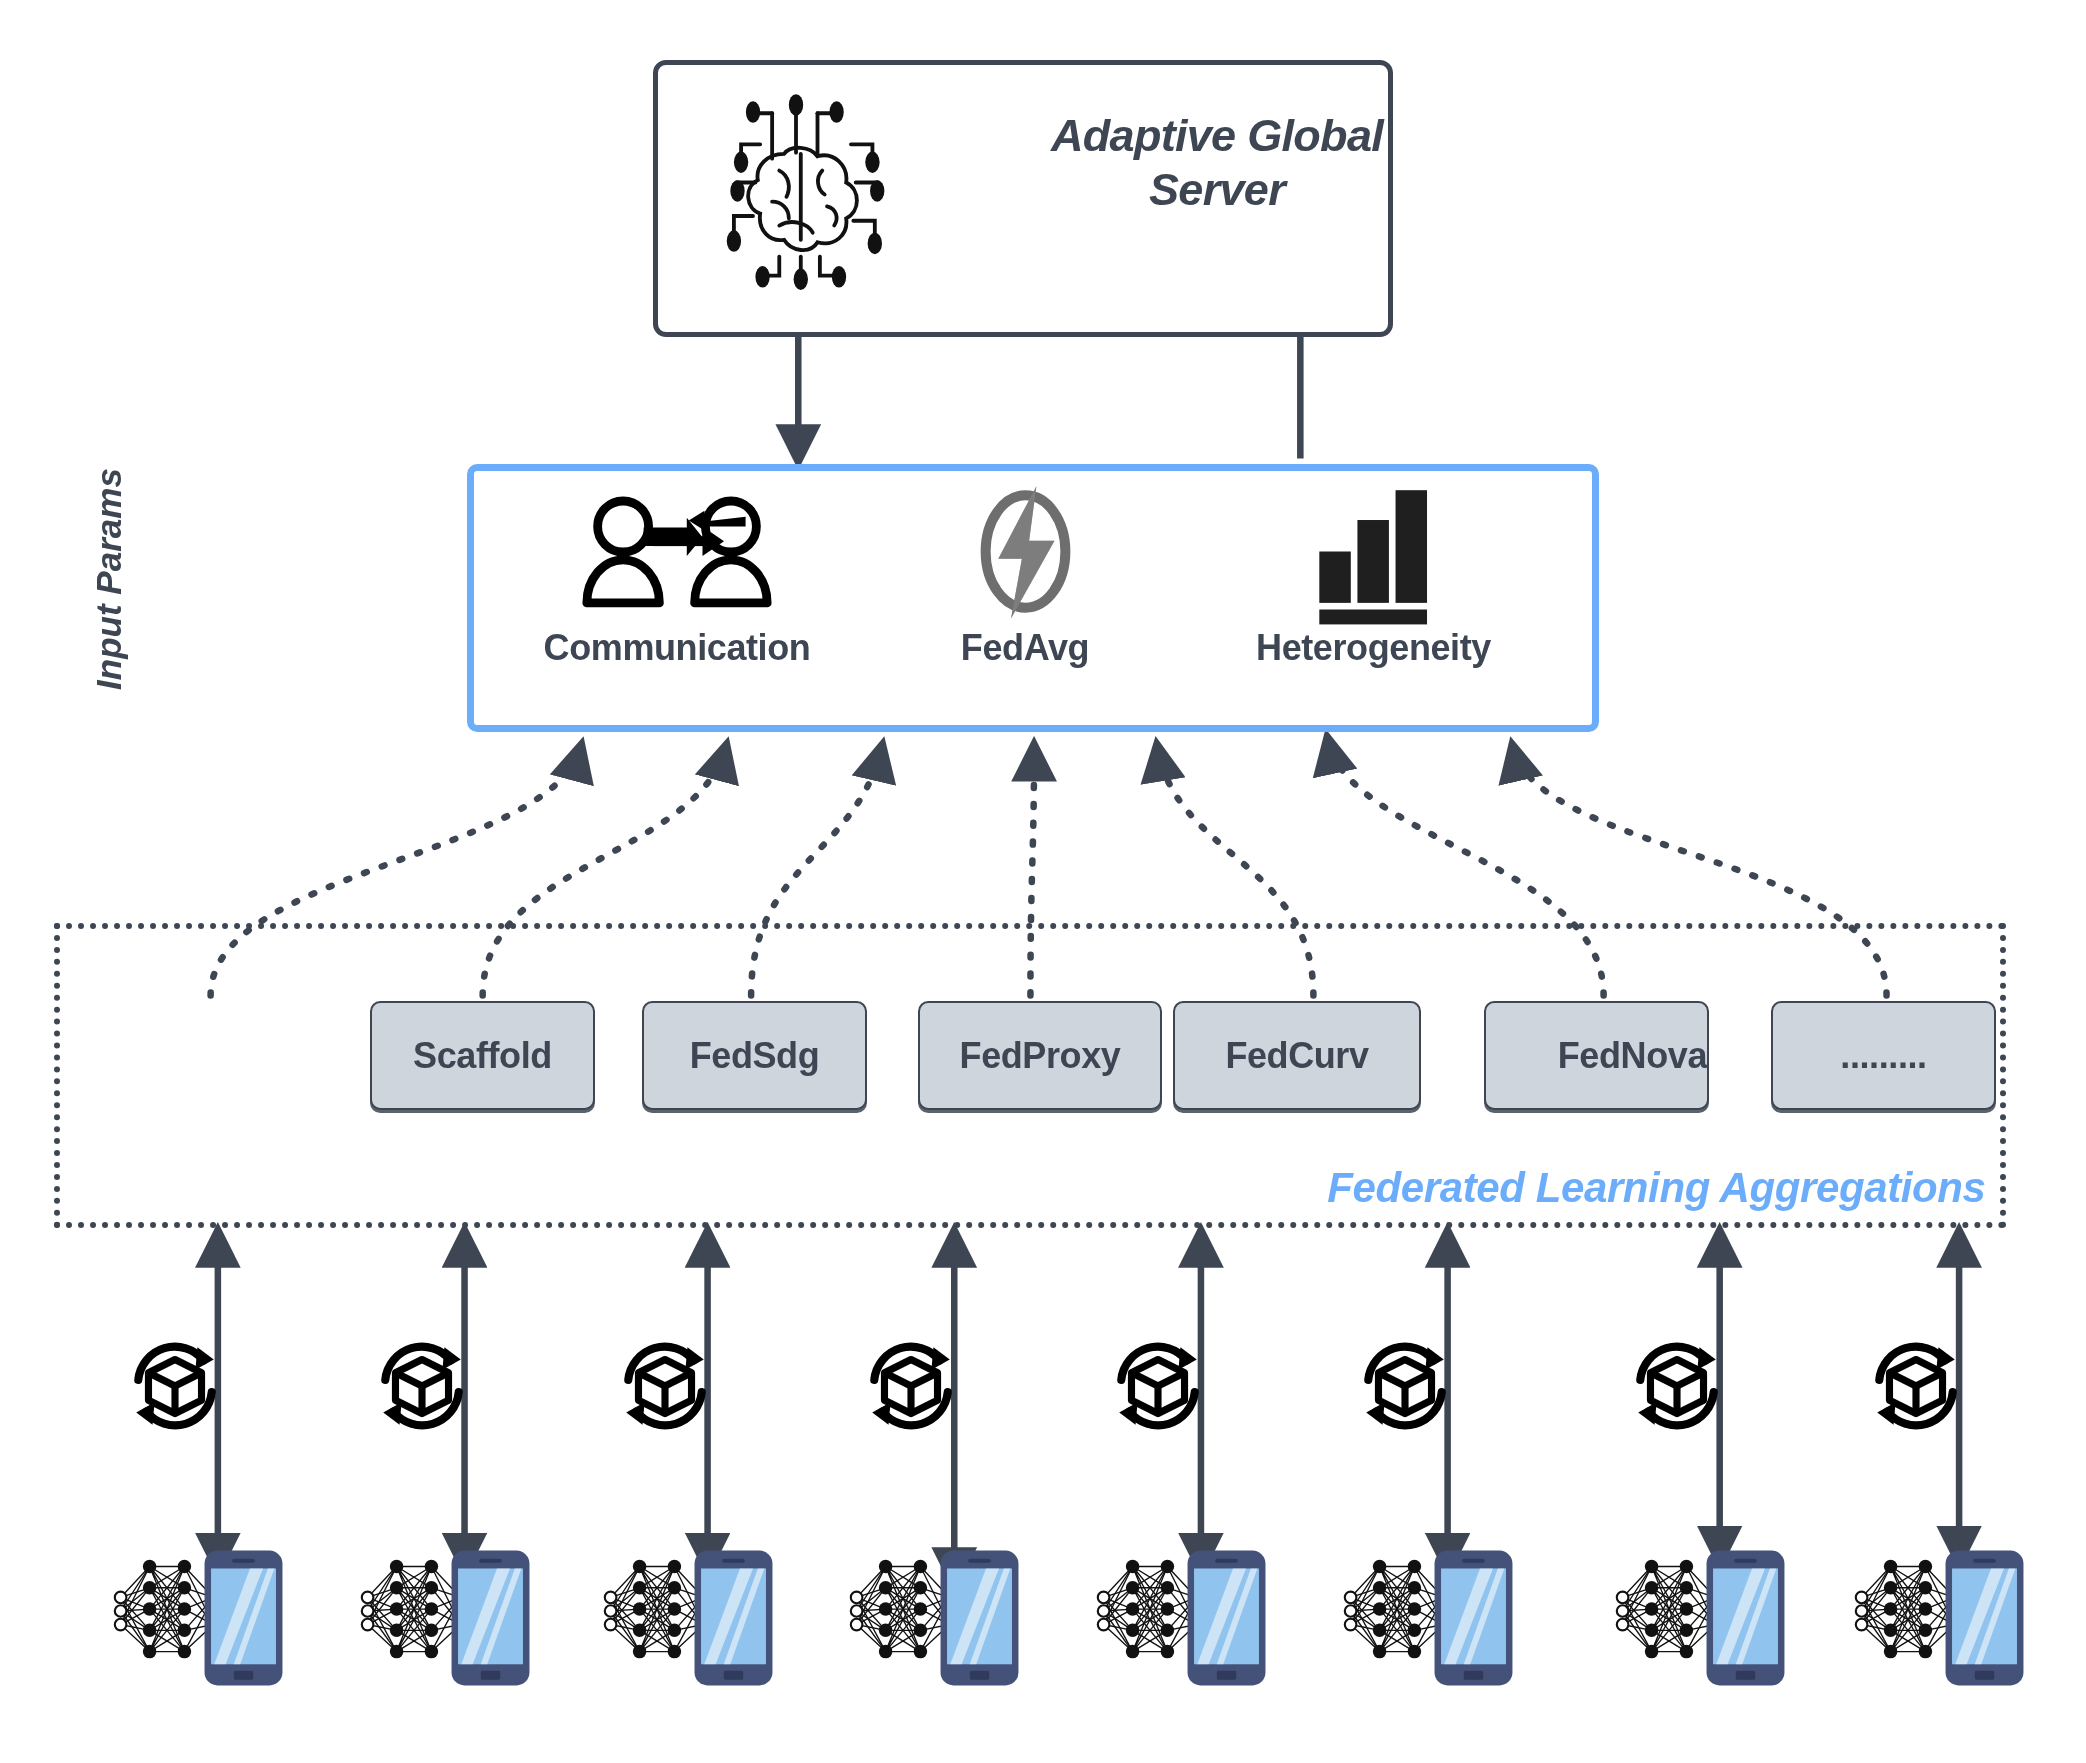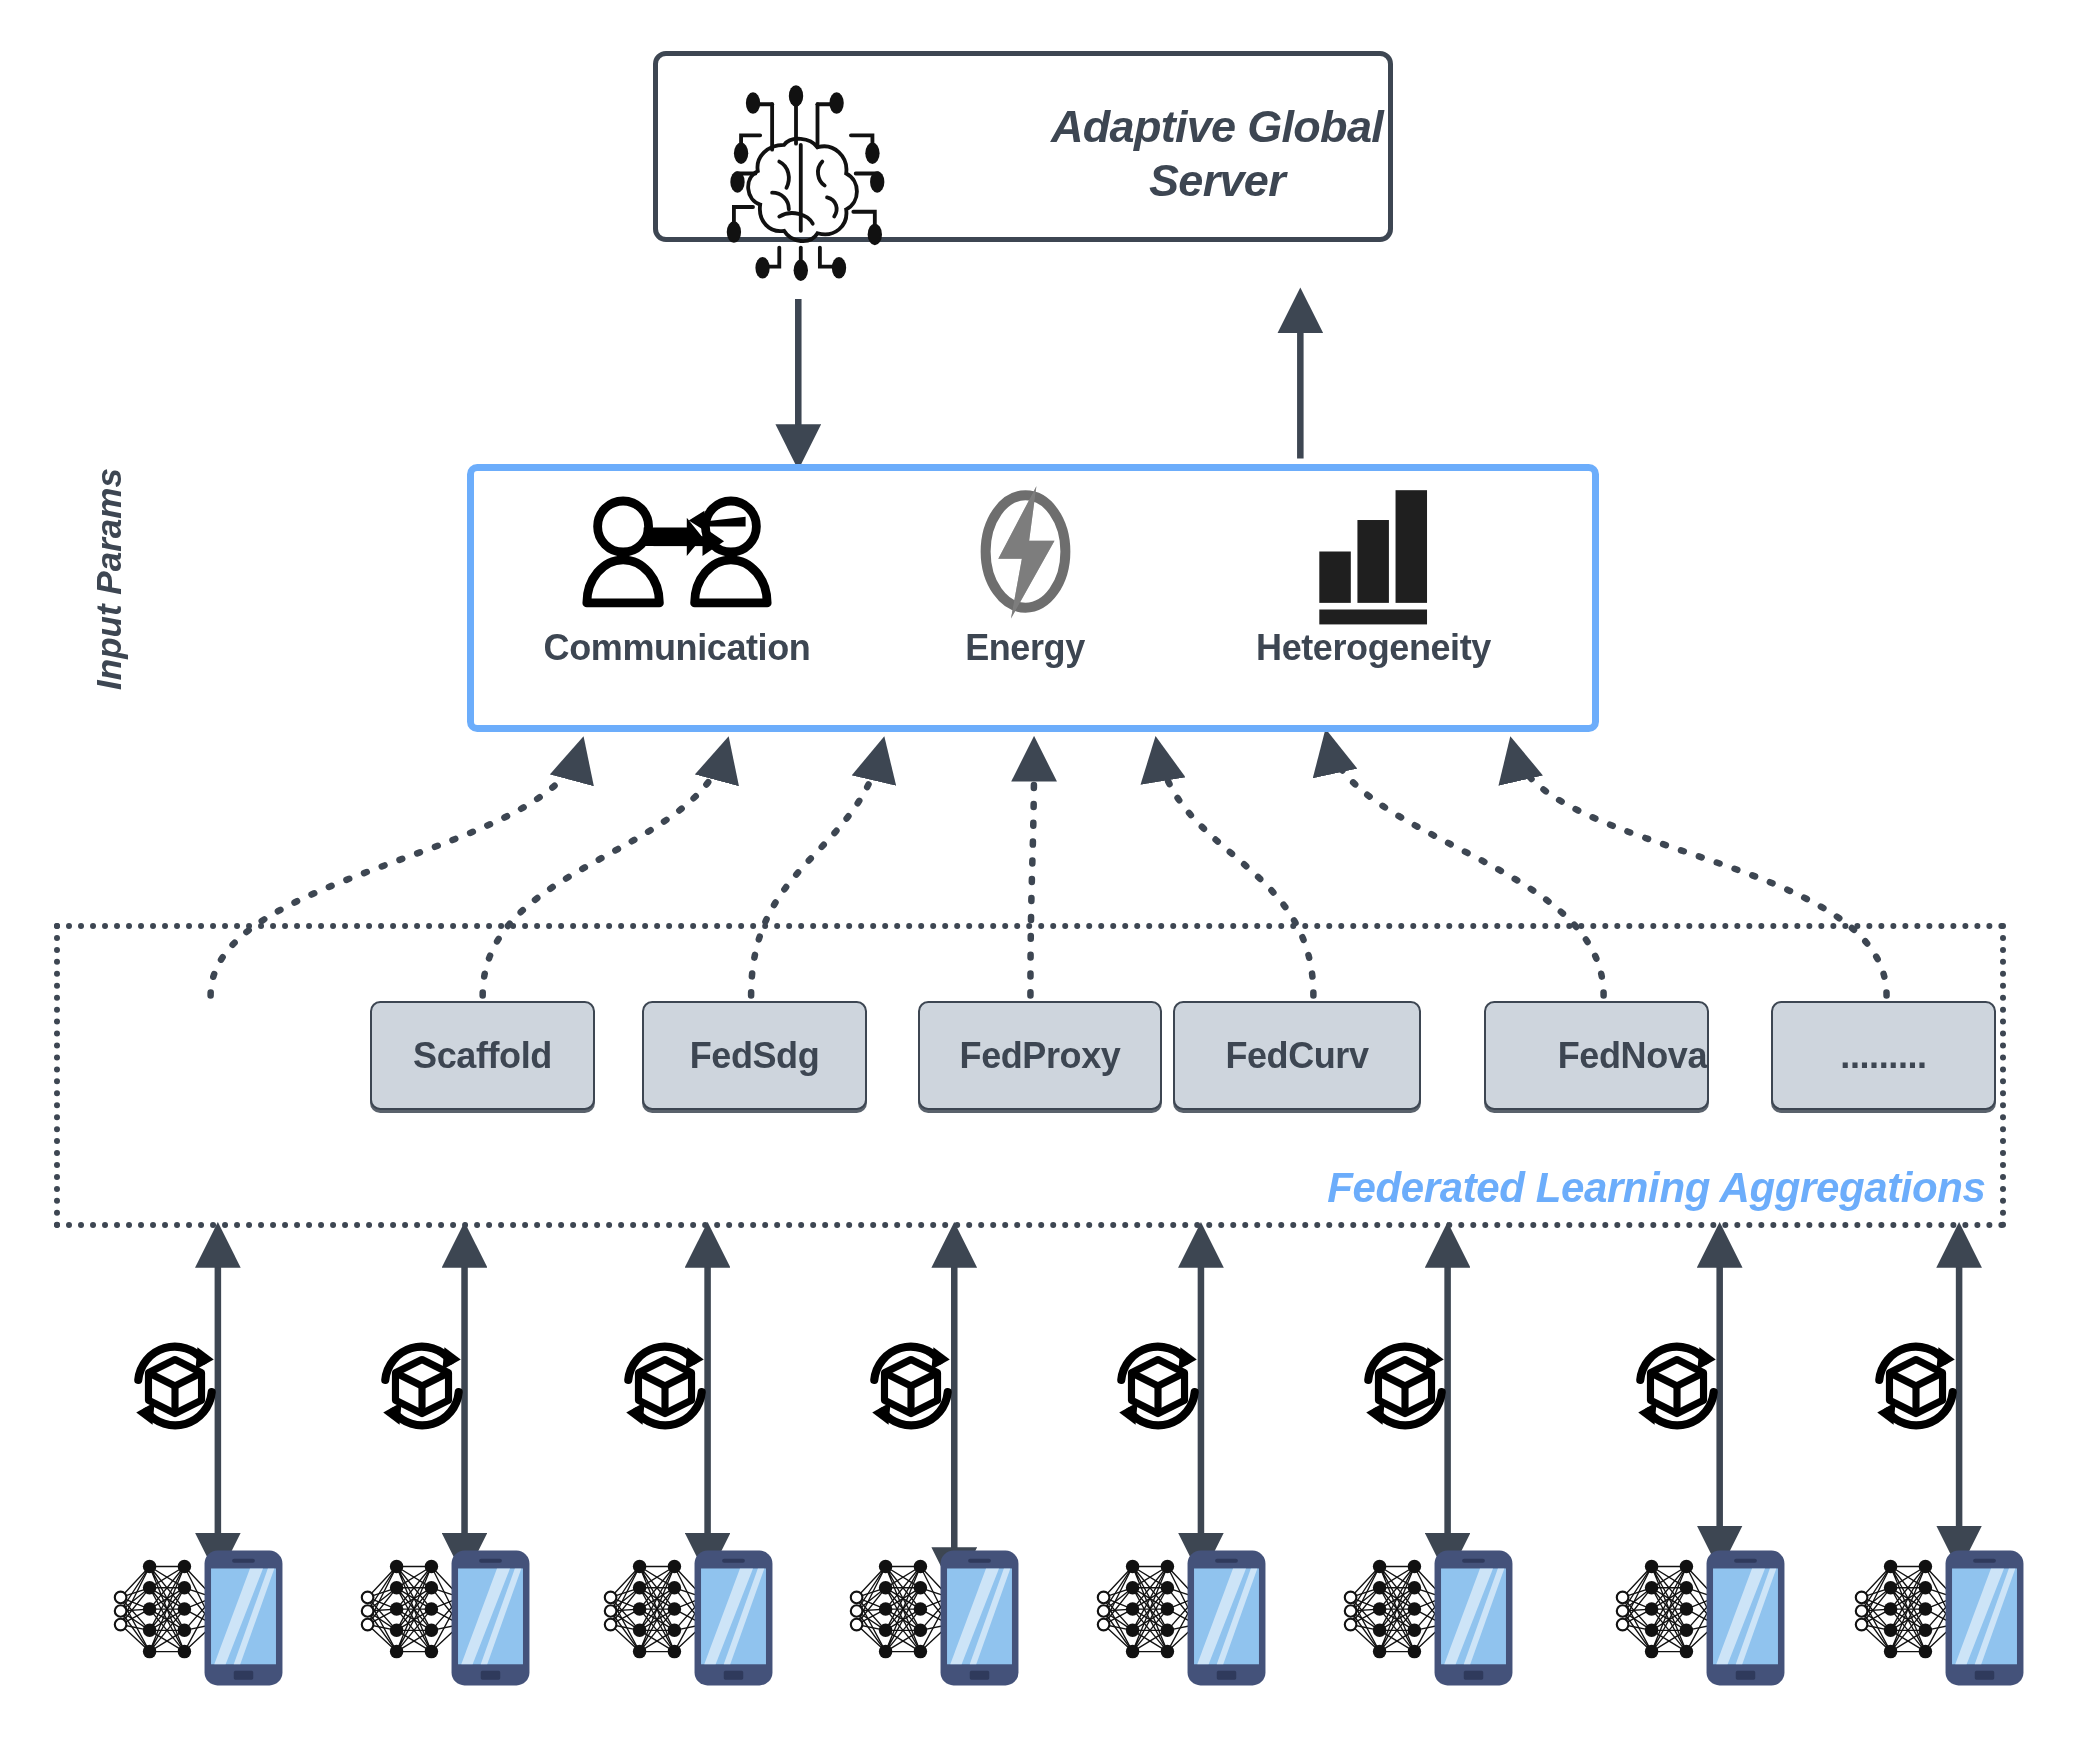--- a/index.html
+++ b/index.html
@@ -3,21 +3,21 @@
 <meta charset="utf-8">
 <style>
   html,body{margin:0;padding:0;background:#ffffff;}
   body{width:2087px;height:1763px;position:relative;overflow:hidden;
        font-family:"Liberation Sans","DejaVu Sans",sans-serif;}
 
   #stage{position:absolute;left:0;top:0;width:2087px;height:1763px;}
 
   
   .server-box{
-    position:absolute;left:653px;top:51px;width:740px;height:191px;
+    position:absolute;left:653px;top:60px;width:740px;height:277px;
     border:5.8px solid #3d4652;border-radius:13px;background:#ffffff;
     box-sizing:border-box;
   }
   .server-title{
     position:absolute;left:392px;top:44px;width:334px;
     font-size:45px;font-weight:bold;font-style:italic;color:#3d4652;
     text-align:center;line-height:1.2;letter-spacing:-0.7px;
   }
   .brain-wrap{position:absolute;left:29px;top:22px;width:261px;height:203px;}
 
@@ -189,21 +189,21 @@
     </div>
 
     <div class="param-cell" style="left:406px;width:290px;">
       <div class="param-icon">
         <svg viewBox="0 0 120 160" width="109" height="145">
           <ellipse cx="60" cy="80" rx="44" ry="62" fill="none" stroke="#6e6e6e" stroke-width="11"></ellipse>
           <path d="M72 8 L30 88 L56 88 L44 154 L92 68 L64 68 Z" fill="#6e6e6e"></path>
           <path d="M72 8 L30 88 L56 88 L44 154 L92 68 L64 68 Z" fill="#8b8b8b" opacity="0.55"></path>
         </svg>
       </div>
-      <div class="param-label lbl">Energy</div>
+      <div class="param-label lbl">FedAvg</div>
     </div>
 
     <div class="param-cell" style="left:711px;width:377px;">
       <div class="param-icon">
         <svg viewBox="0 0 140 160" width="116" height="133">
           <g fill="#1f1f1f">
             <rect x="4" y="80" width="38" height="62"></rect>
             <rect x="50" y="42" width="38" height="100"></rect>
             <rect x="96" y="6" width="38" height="136"></rect>
             <rect x="4" y="150" width="130" height="18"></rect>

